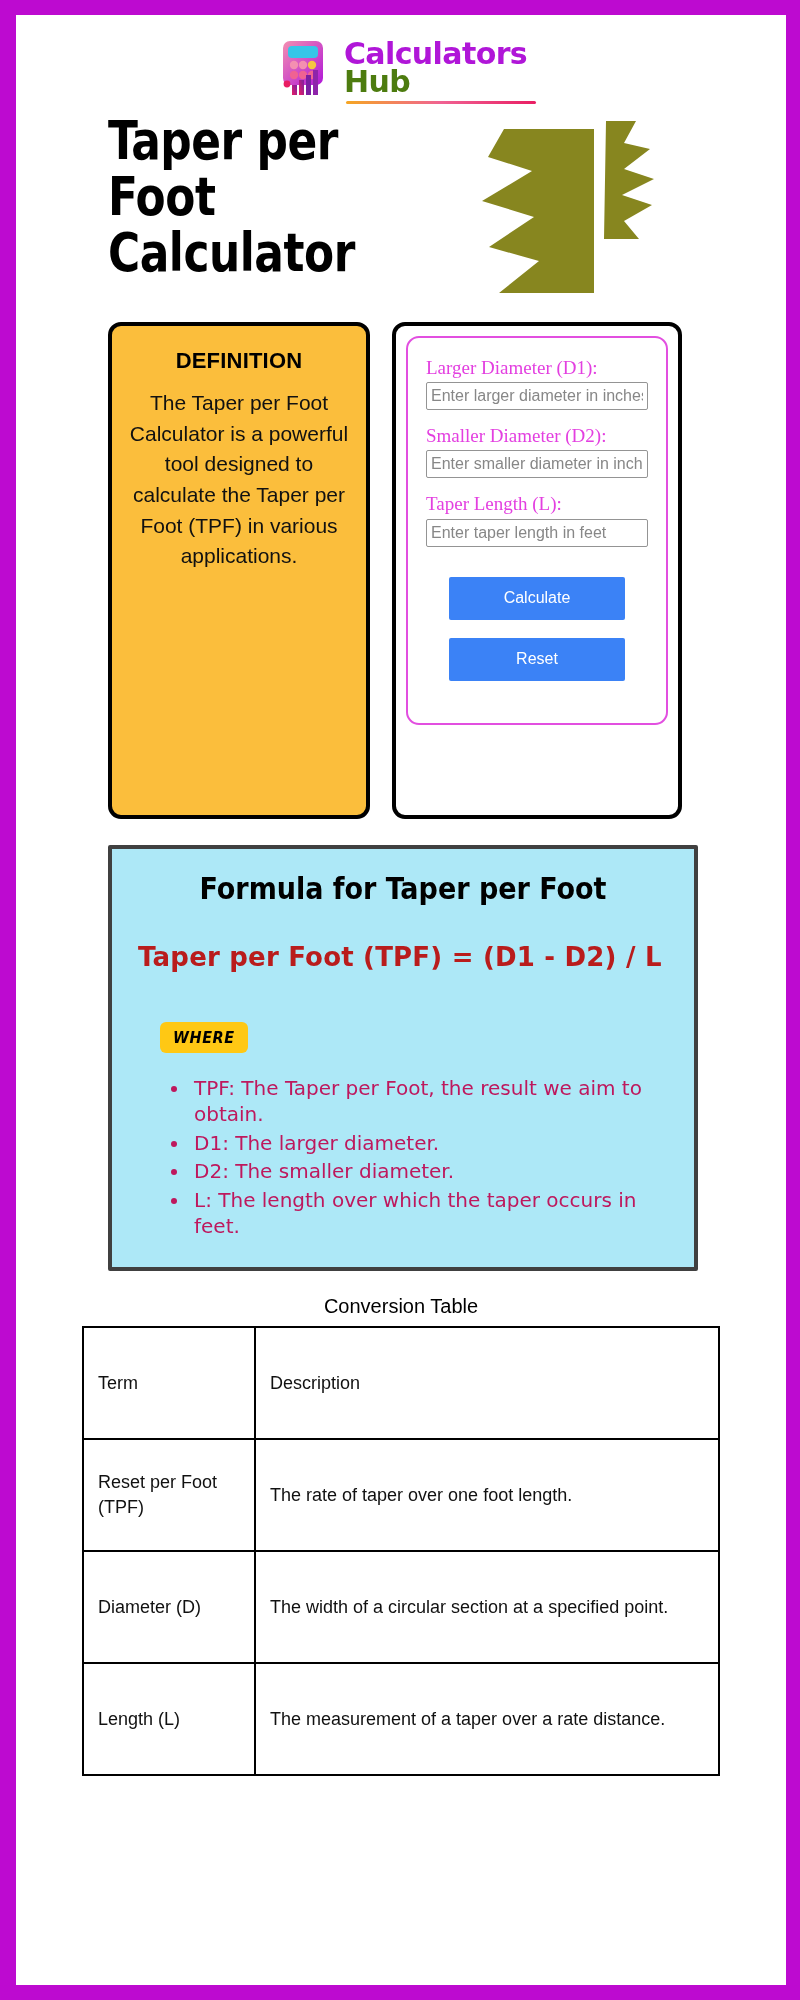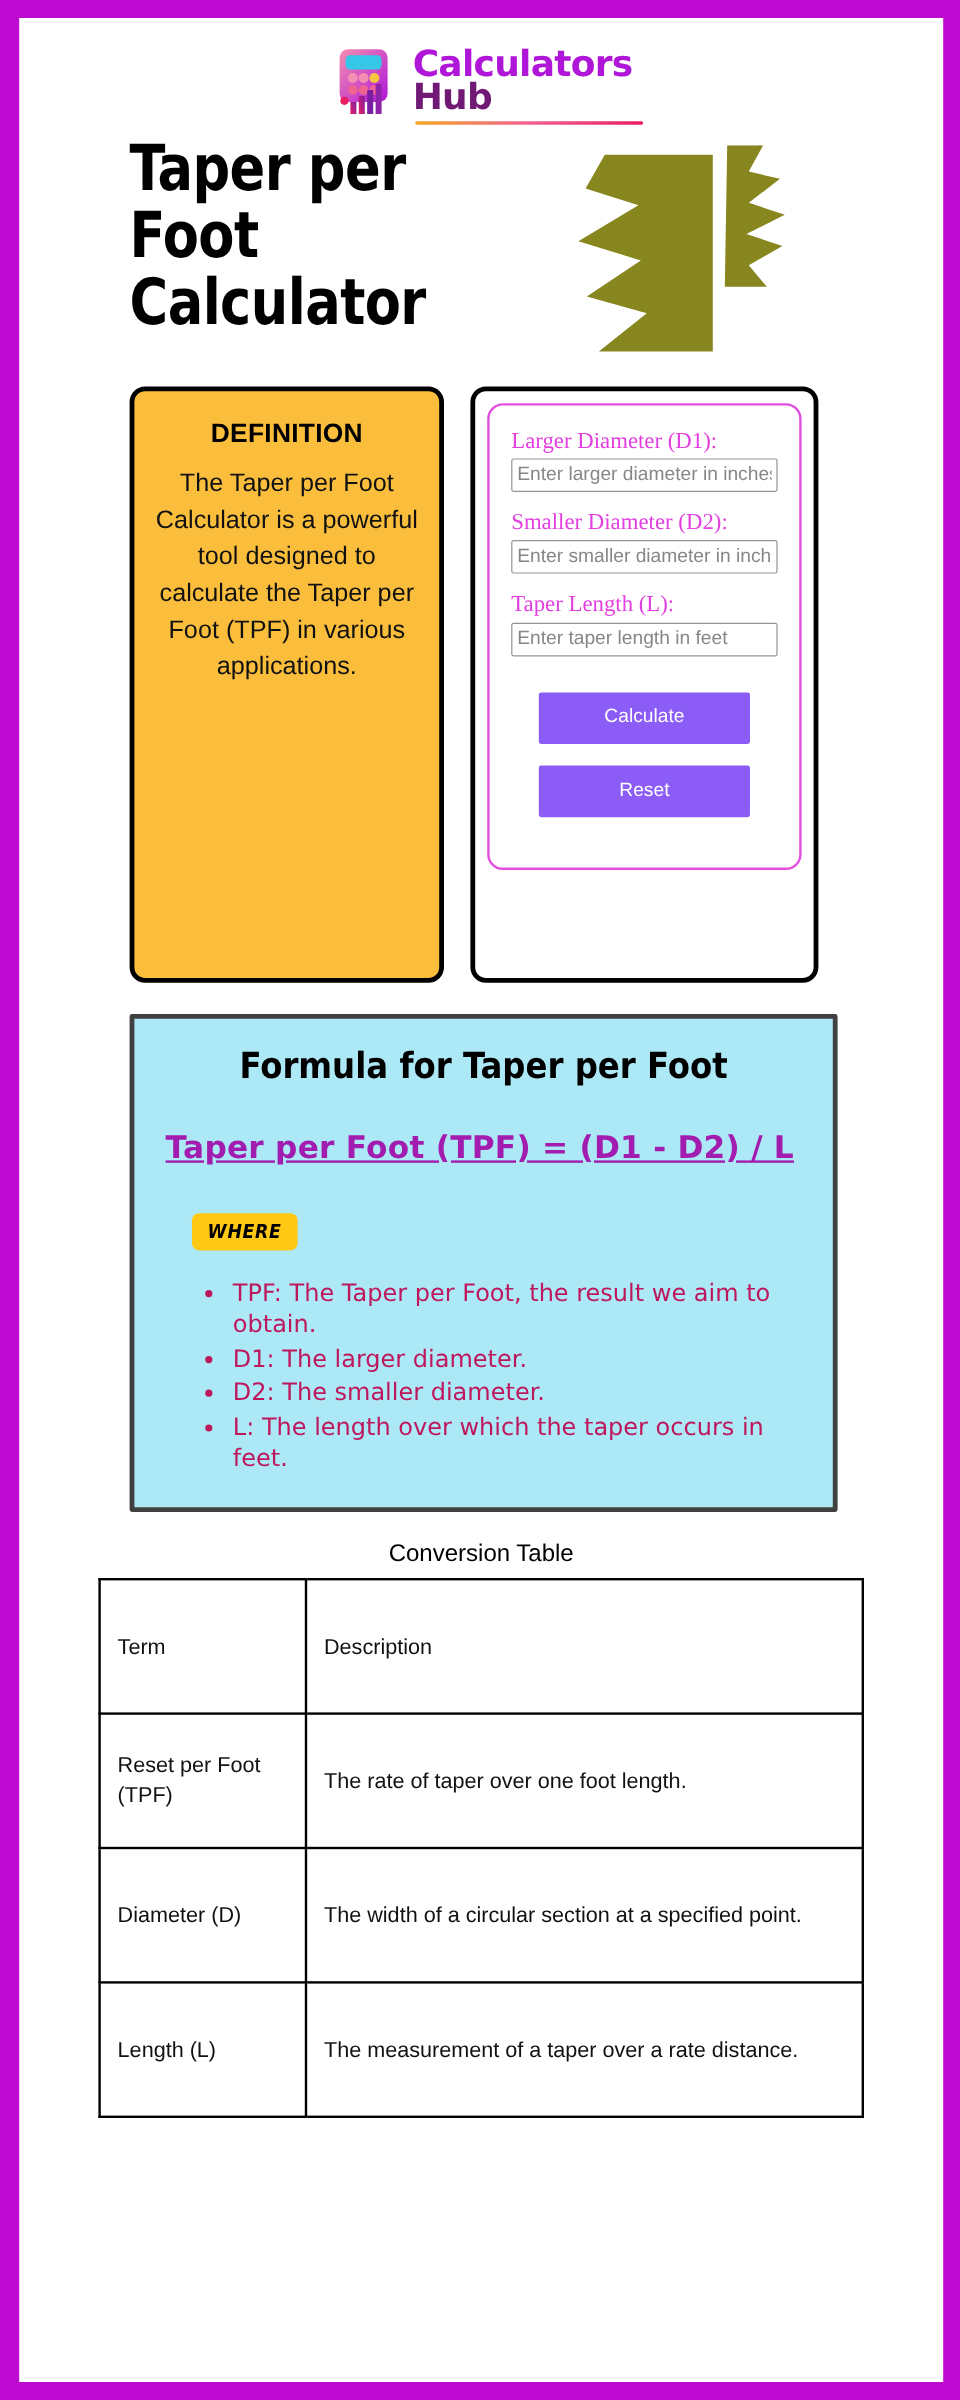--- a/index.html
+++ b/index.html
@@ -35,21 +35,21 @@
     gap: 7px;
     position: relative;
   }
   .logo-mark { width: 62px; height: 62px; position: relative; flex: none; }
   .logo-text { display: flex; flex-direction: column; line-height: 0.95; position: relative; }
   .logo-calc {
     font-size: 30px; font-weight: bold; color: #b016d8;
     letter-spacing: -0.6px; font-family: "DejaVu Sans", sans-serif;
   }
   .logo-hub {
-    font-size: 30px; font-weight: bold; color: #701a75;
+    font-size: 30px; font-weight: bold; color: #4d7c0f;
     letter-spacing: -0.6px; font-family: "DejaVu Sans", sans-serif;
   }
   .logo-underline {
     position: absolute; left: 2px; bottom: -7px; width: 190px; height: 3px;
     background: linear-gradient(to right, #f5a623, #f06292, #e91e63);
     border-radius: 2px;
   }
 
   
   .title-row {
@@ -127,21 +127,21 @@
     color: #111;
     outline: none;
   }
   .field-input::placeholder { color: #878787; }
 
   .btn {
     display: block;
     width: 176px;
     margin: 0 auto 18px;
     height: 43px;
-    background: #8b5cf6;
+    background: #3b82f6;
     color: #fff;
     border: none;
     border-radius: 2px;
     font-family: "Liberation Sans", sans-serif;
     font-size: 16px;
     cursor: pointer;
   }
   .btn.first { margin-top: 30px; }
 
   
@@ -153,25 +153,24 @@
     padding: 22px 26px 26px;
   }
   .formula-title {
     text-align: center;
     font-family: "DejaVu Sans Condensed", "Liberation Sans Narrow", "Liberation Sans", sans-serif;
     font-size: 30px; font-weight: bold; color: #000;
     margin-bottom: 36px;
   }
   .formula-eq {
     font-family: "DejaVu Sans", sans-serif;
-    font-size: 26px; font-weight: bold; color: #a21caf;
+    font-size: 26px; font-weight: bold; color: #b91c1c;
     letter-spacing: 0.2px;
-    margin-bottom: 39px;
+    margin-bottom: 50px;
     white-space: nowrap;
-    text-decoration: underline;
   }
   .where-badge {
     display: inline-block;
     background: #ffc814;
     color: #000;
     font-family: "DejaVu Sans Condensed", "Liberation Sans Narrow", "Liberation Sans", sans-serif;
     font-size: 16px; font-weight: bold; font-style: italic;
     padding: 6px 13px;
     border-radius: 6px;
     letter-spacing: 0.6px;

